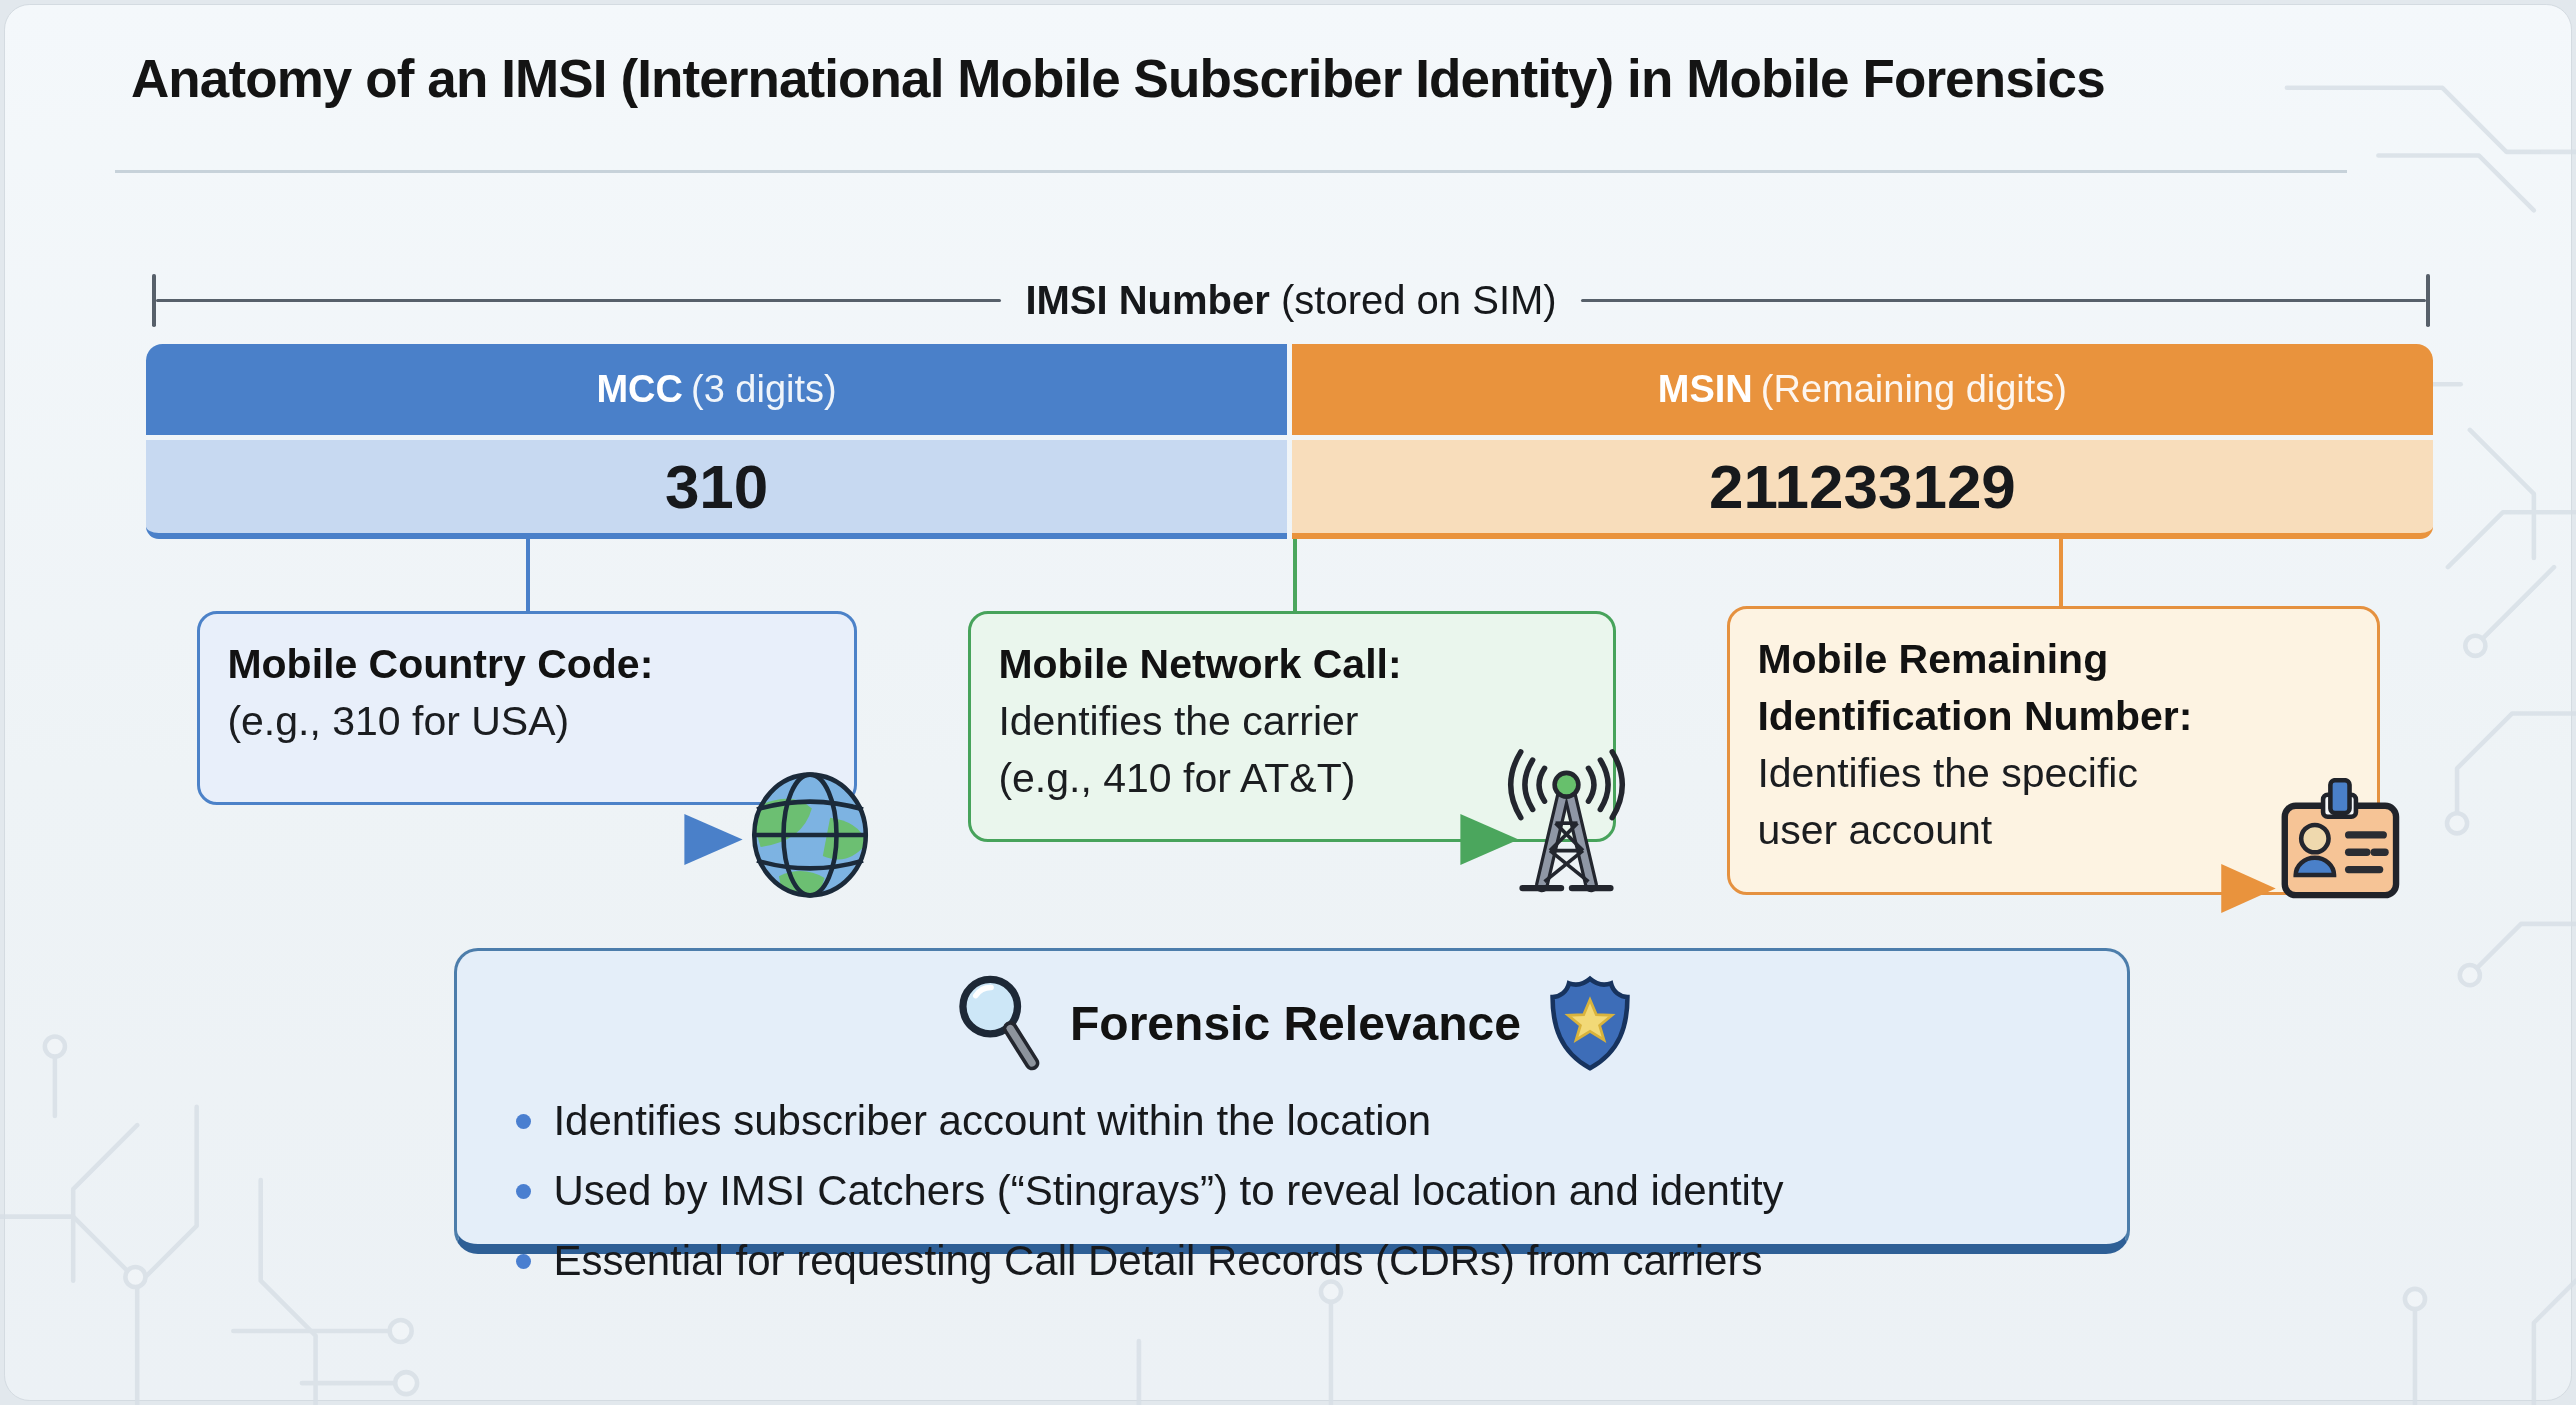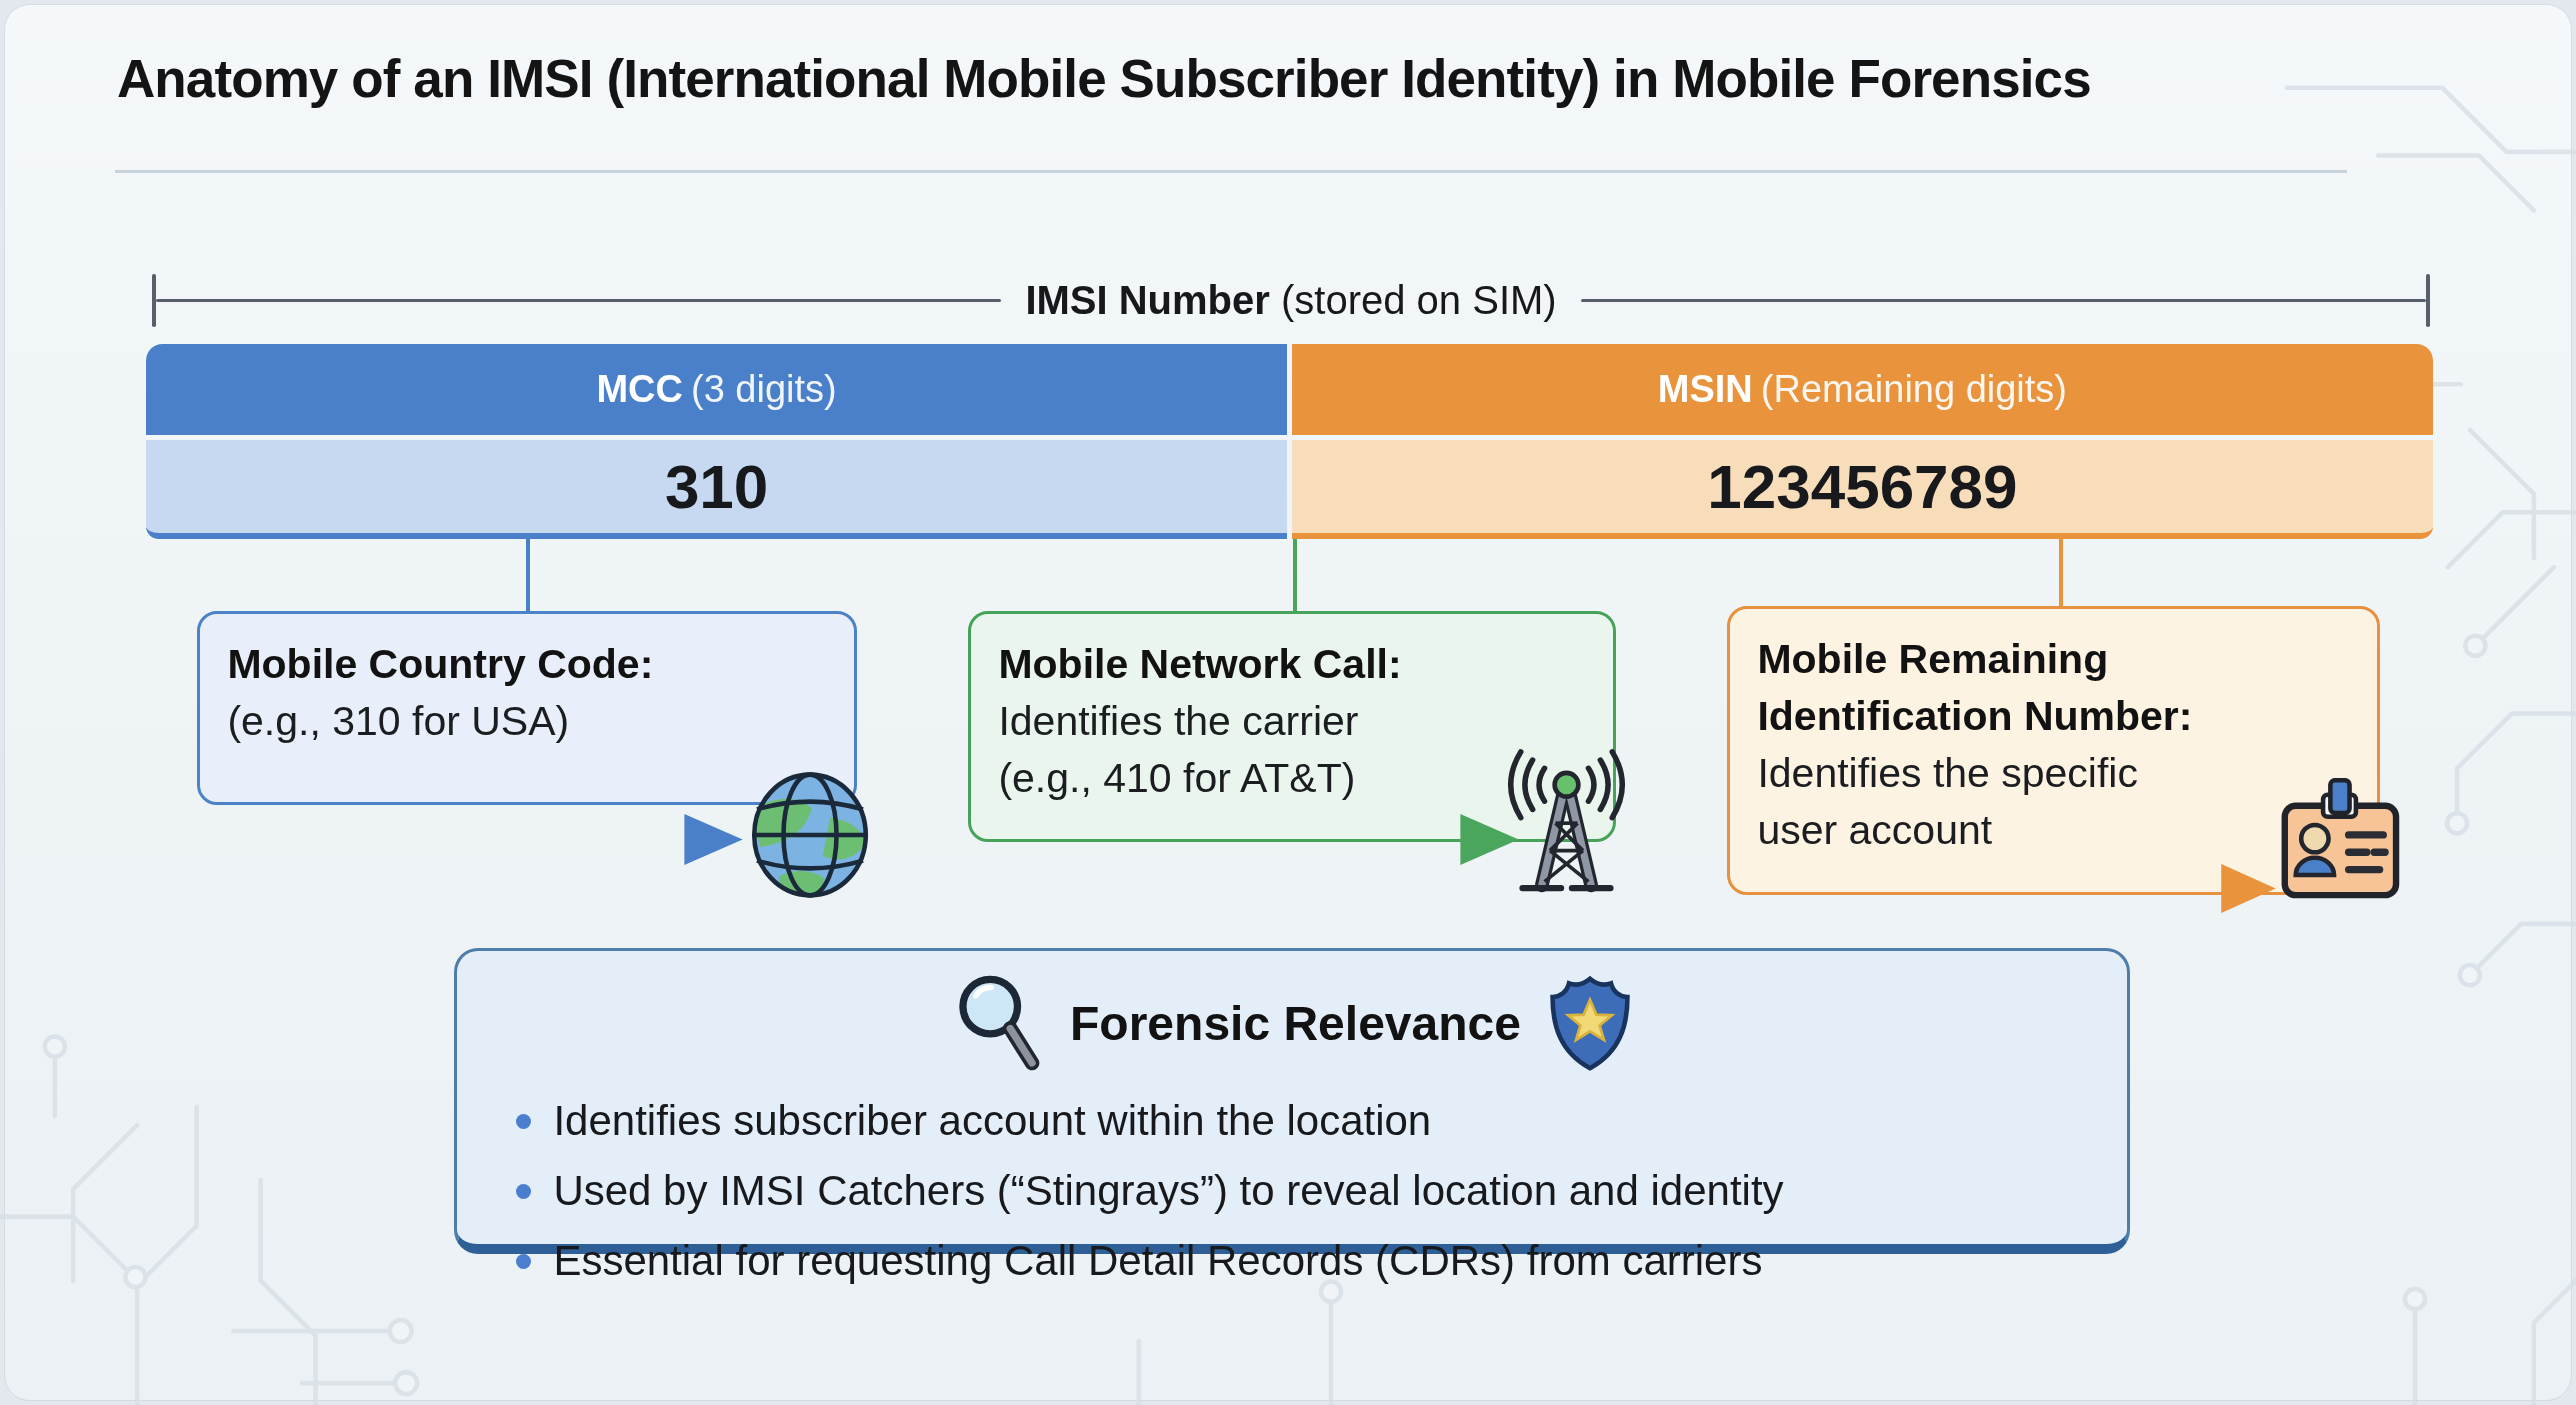--- a/index.html
+++ b/index.html
@@ -5,21 +5,21 @@
   html,body{margin:0;padding:0;background:#e2e8ed;}
   #page{position:relative;width:2576px;height:1405px;overflow:hidden;
         font-family:"Liberation Sans",sans-serif;background:#e2e8ed;}
   #card{position:absolute;inset:3.7px;border-radius:25.6px;
         background:linear-gradient(180deg,#f4f8fb 0%,#eef3f6 55%,#ecf1f5 100%);
         border:1.8px solid #d4dbe1;}
   #circuit{position:absolute;inset:0;z-index:0;pointer-events:none;}
   .layer{position:absolute;z-index:2;}
 
   
-  .title{left:117px;top:48px;width:2360px;font-size:53px;font-weight:700;
+  .title{left:131px;top:48px;width:2360px;font-size:53px;font-weight:700;
          color:#141414;letter-spacing:-0.9px;}
   .divider{left:115px;top:170px;width:2232px;height:2.7px;background:#c7d2da;}
 
   
   .bracket{left:152px;top:274px;width:2278px;height:53px;display:flex;align-items:center;}
   .tick{width:3.7px;height:53px;background:#57606a;border-radius:1.8px;}
   .bline{flex:1;height:3.7px;background:#57606a;border-radius:1.8px;}
   .blabel{margin:0 24px;font-size:40px;color:#16181b;white-space:nowrap;}
   .blabel b{font-weight:700;}
   .blabel span{font-weight:400;}
@@ -133,21 +133,21 @@
         <span class="code">MCC</span>
         <span class="detail">(3 digits)</span>
       </div>
       <div class="seg-value">310</div>
     </div>
     <div class="segment seg-orange">
       <div class="seg-header">
         <span class="code">MSIN</span>
         <span class="detail">(Remaining digits)</span>
       </div>
-      <div class="seg-value">123456789</div>
+      <div class="seg-value">211233129</div>
     </div>
   </div>
 
   <div class="layer connector conn-blue"></div>
   <div class="layer connector conn-green"></div>
   <div class="layer connector conn-orange"></div>
 
   <div class="layer callout co-blue">
     <div class="co-title">Mobile Country Code:</div>
     <div class="co-line">(e.g., 310 for USA)</div>

